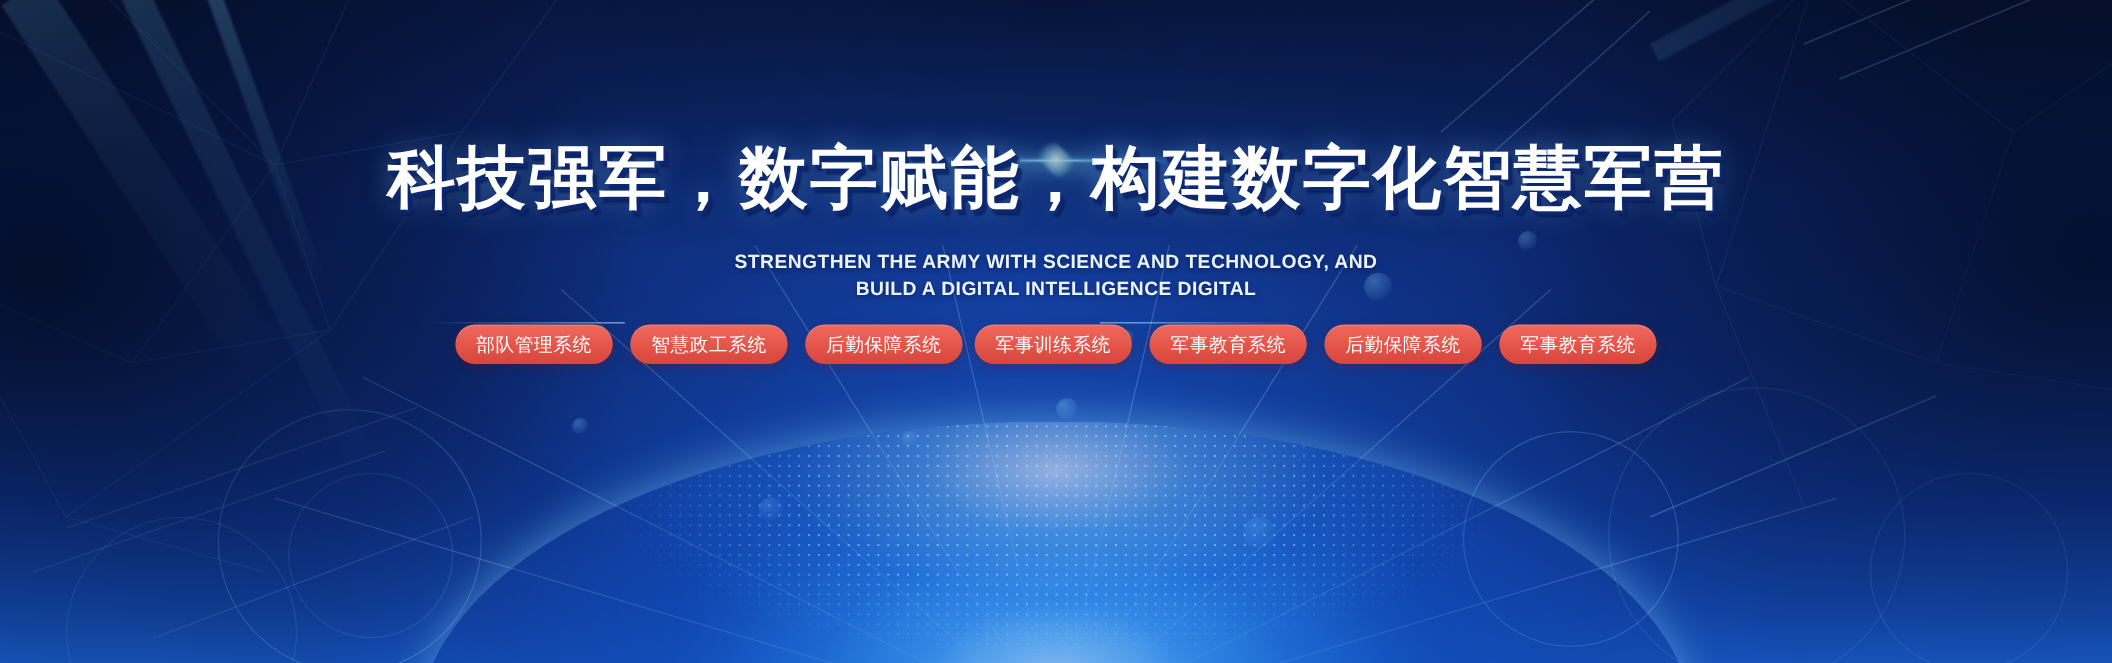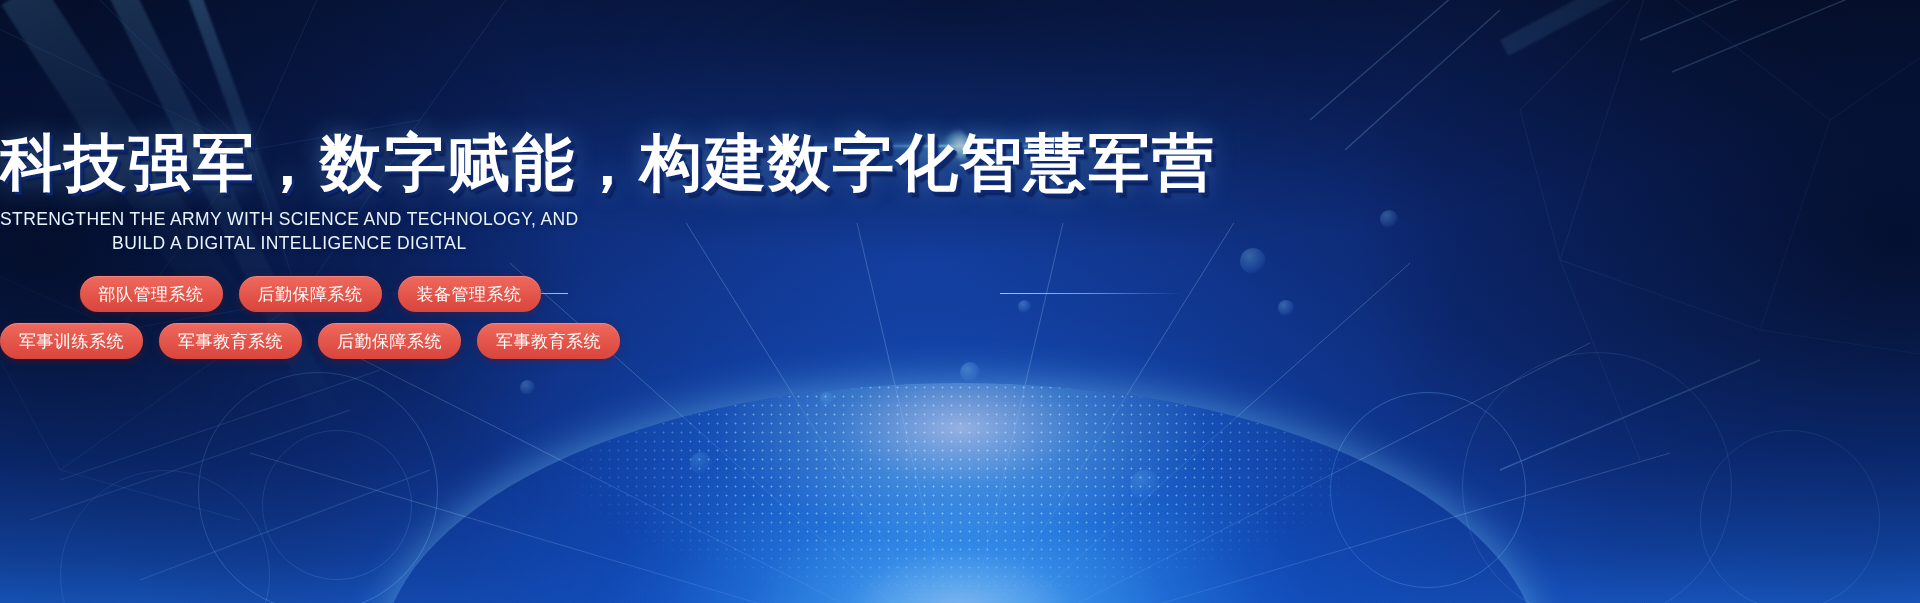--- a/index.html
+++ b/index.html
@@ -98,42 +98,42 @@
     position:absolute; height:1px; top:293px;
     background:linear-gradient(90deg, rgba(110,190,255,0) 0%, rgba(130,200,255,.75) 55%, rgba(150,215,255,.95) 100%);
   }
   .divider.right {
     background:linear-gradient(270deg, rgba(110,190,255,0) 0%, rgba(130,200,255,.75) 55%, rgba(150,215,255,.95) 100%);
   }
 
   
   #content {
     position:absolute; inset:0; display:flex; flex-direction:column;
-    align-items:flex-start; z-index:6;
+    align-items:center; z-index:6;
   }
 
   .title {
     margin-top:132px;
     font-size:62px; line-height:1; font-weight:700; letter-spacing:2px;
     color:#ffffff; white-space:nowrap;
     text-shadow:
       3px 3px 0 rgba(12,40,115,.95),
       4px 5px 2px rgba(6,22,70,.7),
       0 0 26px rgba(120,190,255,.45);
   }
 
   .subtitle {
-    margin-top:13px; text-align:center;
-    font-size:17.5px; line-height:24px; font-weight:400;
+    margin-top:32px; text-align:center;
+    font-size:17.5px; line-height:24px; font-weight:700;
     letter-spacing:.4px; color:#eaf4ff;
     text-shadow:0 1px 5px rgba(6,24,70,.6);
   }
 
   .pill-wrap {
-    margin-top:21px; display:flex; flex-direction:column;
+    margin-top:21px; display:flex; flex-direction:row;
     align-items:center; gap:11px; z-index:7;
   }
   .pill-row { display:flex; gap:16px; }
   .pill {
     min-width:143px; height:36px; padding:0 16px;
     display:flex; align-items:center; justify-content:center;
     border-radius:18px;
     background:linear-gradient(180deg,#ef6a5f 0%, #e35449 55%, #d8453c 100%);
     color:#ffffff; font-size:17px; letter-spacing:.5px; white-space:nowrap;
     box-shadow:0 2px 9px rgba(120,18,18,.35), inset 0 1px 0 rgba(255,255,255,.20);
@@ -238,22 +238,22 @@
 
     <div class="subtitle">
       <div>STRENGTHEN THE ARMY WITH SCIENCE AND TECHNOLOGY, AND</div>
       <div>BUILD A DIGITAL INTELLIGENCE DIGITAL</div>
     </div>
 
     <div class="pill-wrap">
 
       <div class="pill-row">
         <div class="pill">部队管理系统</div>
+        <div class="pill">智慧政工系统</div>
         <div class="pill">后勤保障系统</div>
-        <div class="pill">装备管理系统</div>
       </div>
 
       <div class="pill-row">
         <div class="pill">军事训练系统</div>
         <div class="pill">军事教育系统</div>
         <div class="pill">后勤保障系统</div>
         <div class="pill">军事教育系统</div>
       </div>
 
     </div>

